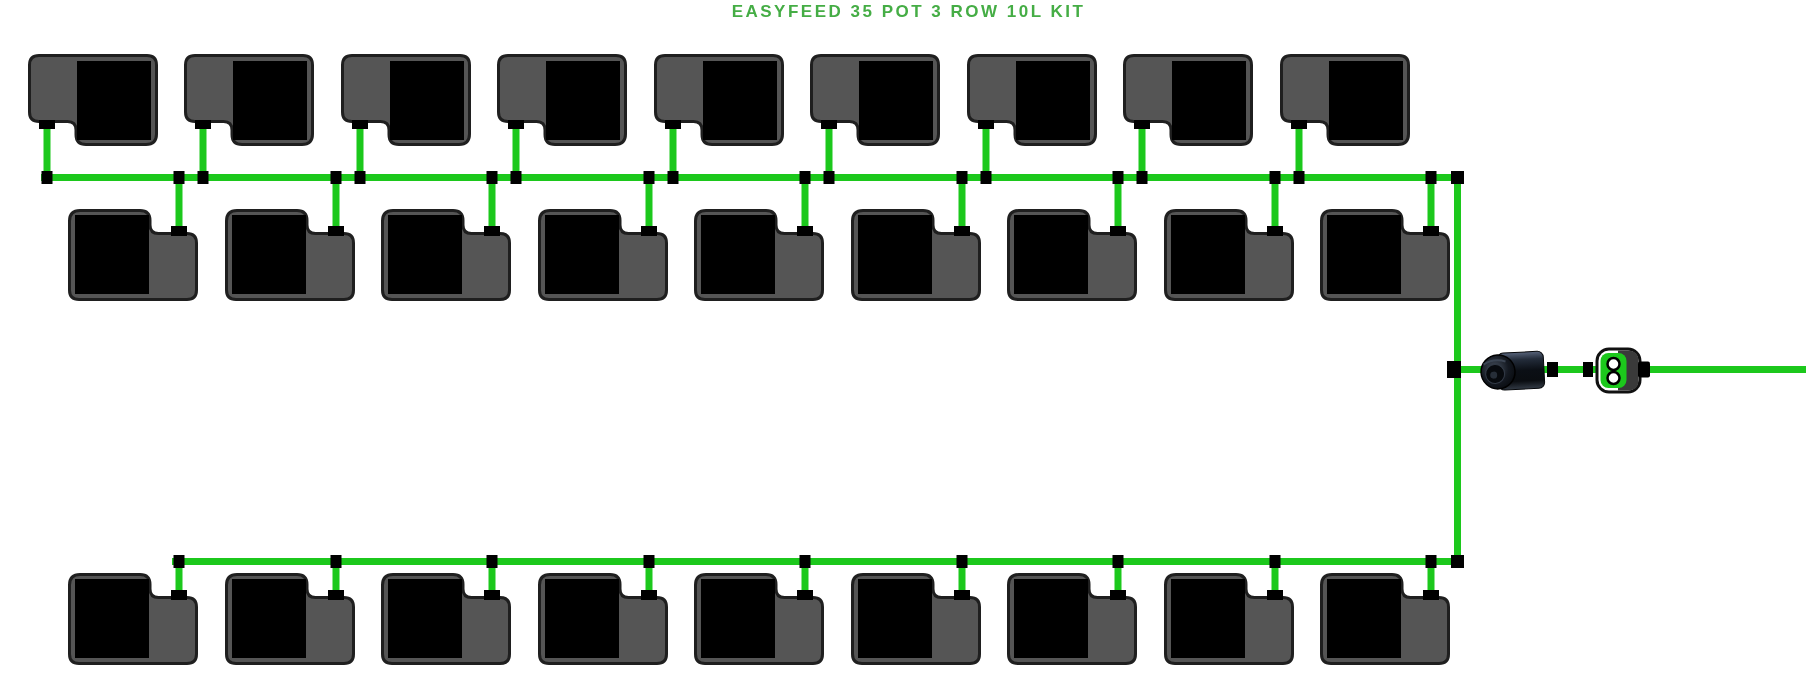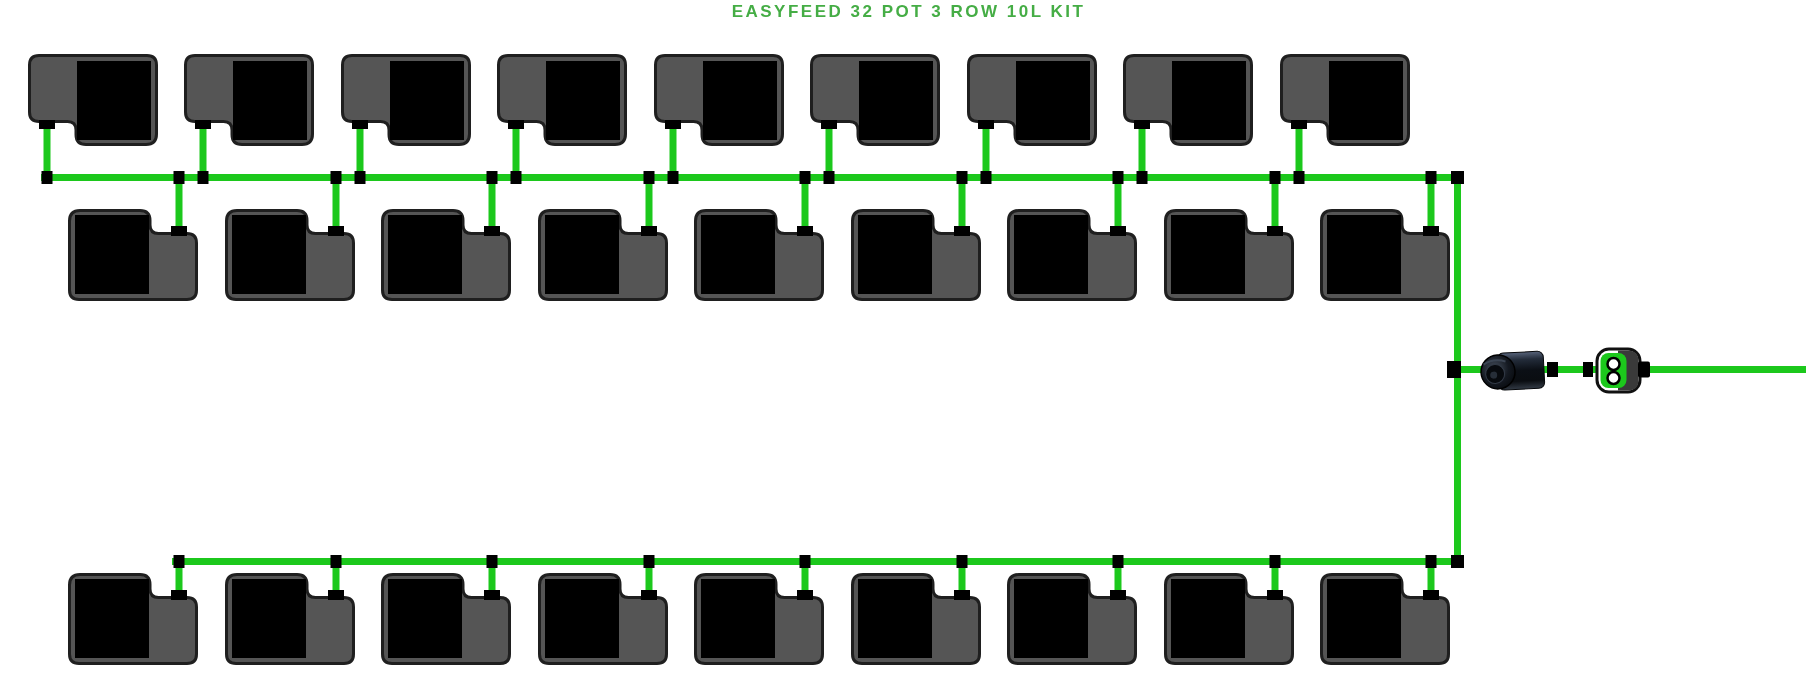--- a/index.html
+++ b/index.html
@@ -23,21 +23,21 @@
     line-height: 18px;
     color: #45AD45;
     white-space: nowrap;
   }
   svg { position: absolute; top: 0; left: 0; display: block; }
 </style>
 </head>
 <body>
 
 <div class="canvas">
-  <div class="diagram-title" style="color: rgb(69, 173, 69);">EASYFEED 32 POT 3 ROW 10L KIT</div>
+  <div class="diagram-title" style="color: rgb(69, 173, 69);">EASYFEED 35 POT 3 ROW 10L KIT</div>
   <svg id="diagram" width="1817" height="697" viewBox="0 0 1817 697">
     <defs>
       <linearGradient id="pumpBodyGrad" x1="0" y1="0" x2="0" y2="1">
         <stop offset="0" stop-color="#57637A"></stop>
         <stop offset="0.2" stop-color="#232C3A"></stop>
         <stop offset="0.5" stop-color="#0B0F15"></stop>
         <stop offset="0.78" stop-color="#0A0D11"></stop>
         <stop offset="1" stop-color="#333B46"></stop>
       </linearGradient>
       <radialGradient id="pumpFaceGrad" cx="0.4" cy="0.4" r="0.75">

